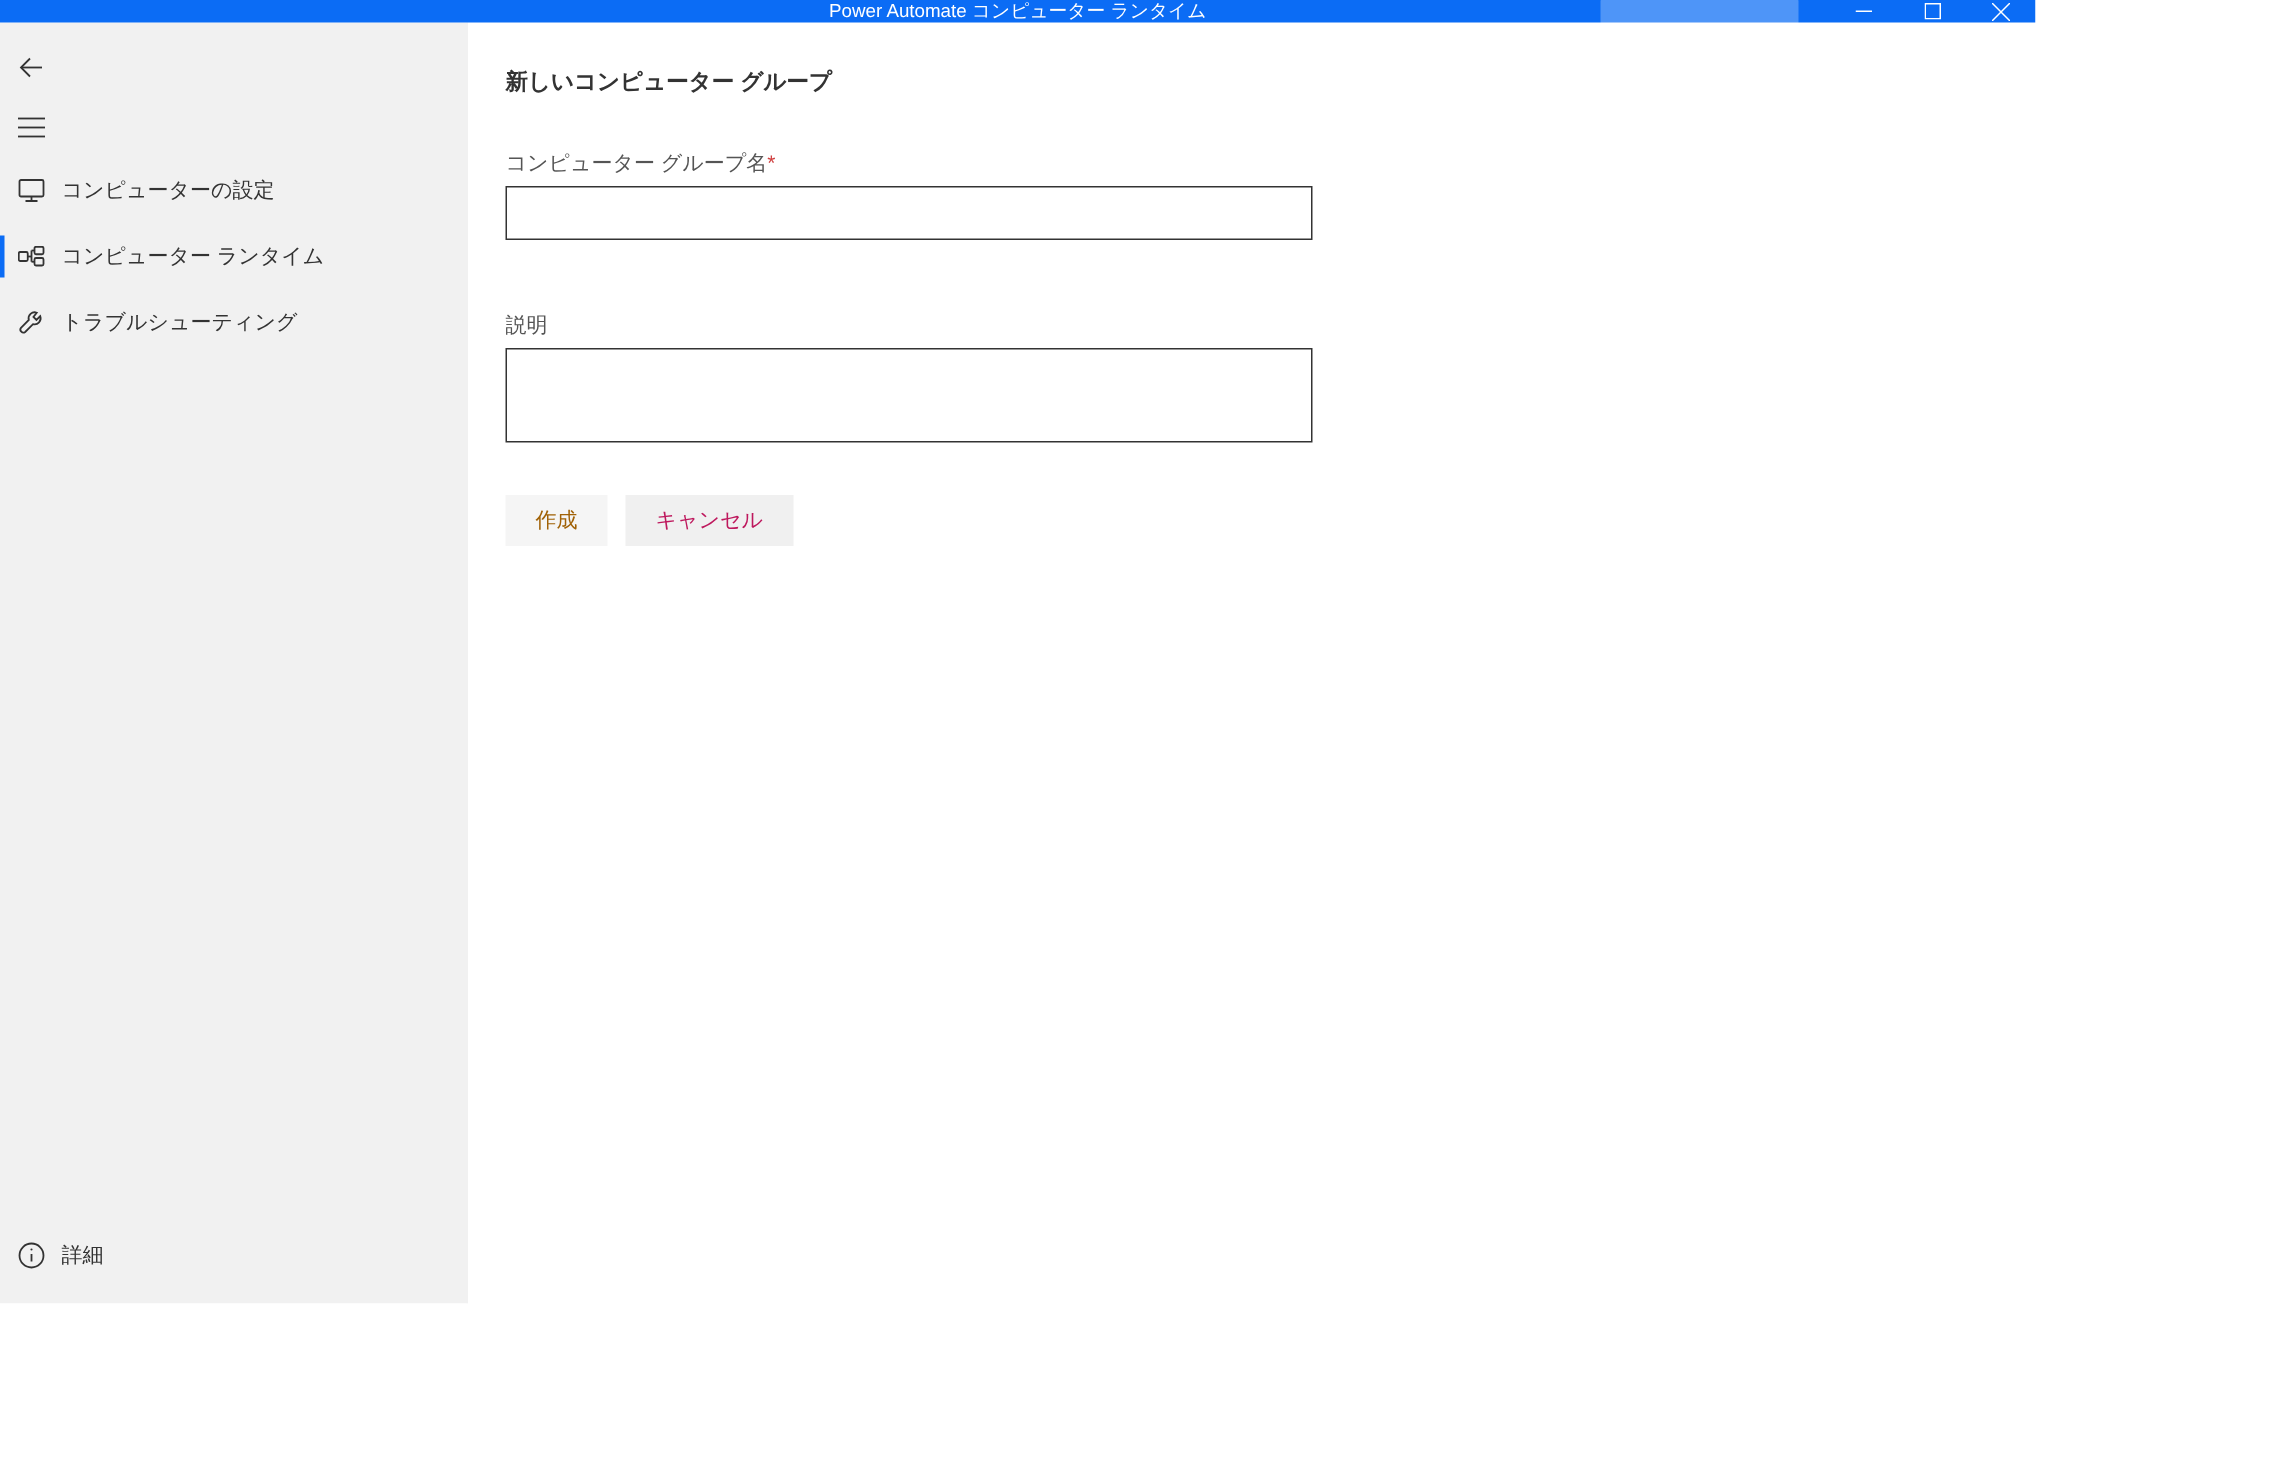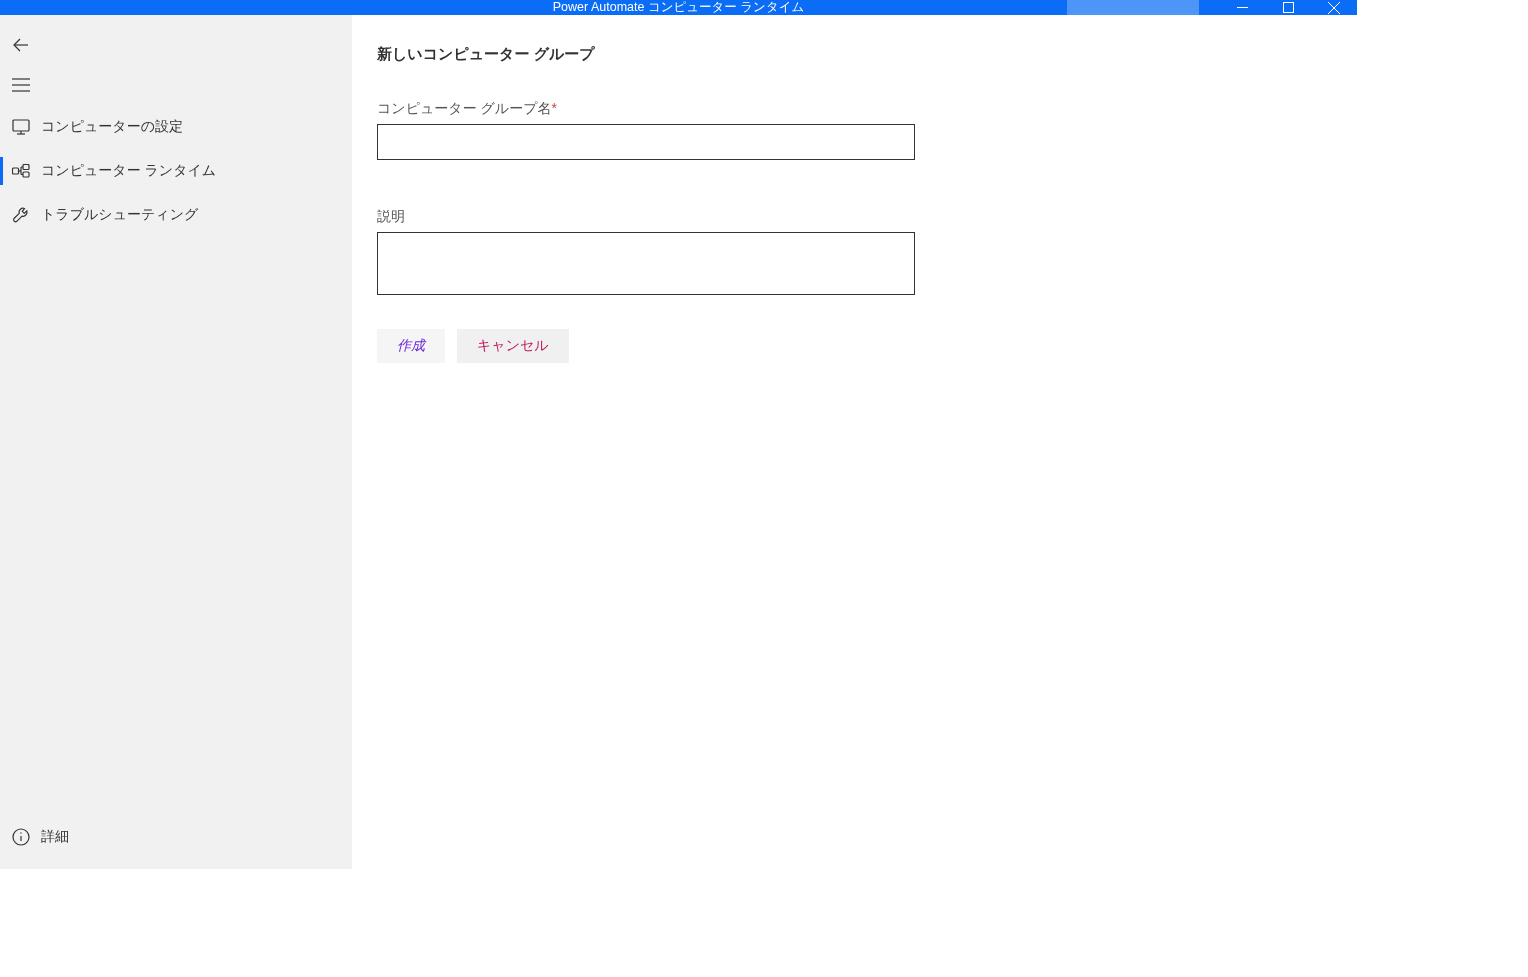--- a/index.html
+++ b/index.html
@@ -58,21 +58,21 @@
 
     
     .body-wrap {
       flex: 1;
       display: flex;
       min-height: 0;
     }
 
     
     .sidebar {
-      width: 352px;
+      width: 312px;
       background: #f1f1f1;
       display: flex;
       flex-direction: column;
       border-right: 1px solid #f1f1f1;
     }
     .sidebar-top {
       padding-top: 10px;
     }
     .sb-icon-row {
       height: 40px;
@@ -154,22 +154,21 @@
     .btn {
       height: 34px;
       padding: 0 20px;
       font-size: 14px;
       border: none;
       background: #f0f0f0;
       color: #be185d;
     }
     .btn.disabled {
       background: #f5f5f5;
-      color: #6d28d9;
-      font-style: italic;
+      color: #a16207;
     }
 
     svg { display: block; }
   </style>
 </head>
 <body>
 
 <div class="titlebar">
   <span class="titlebar-title">Power Automate コンピューター ランタイム</span>
   <div class="titlebar-right">

